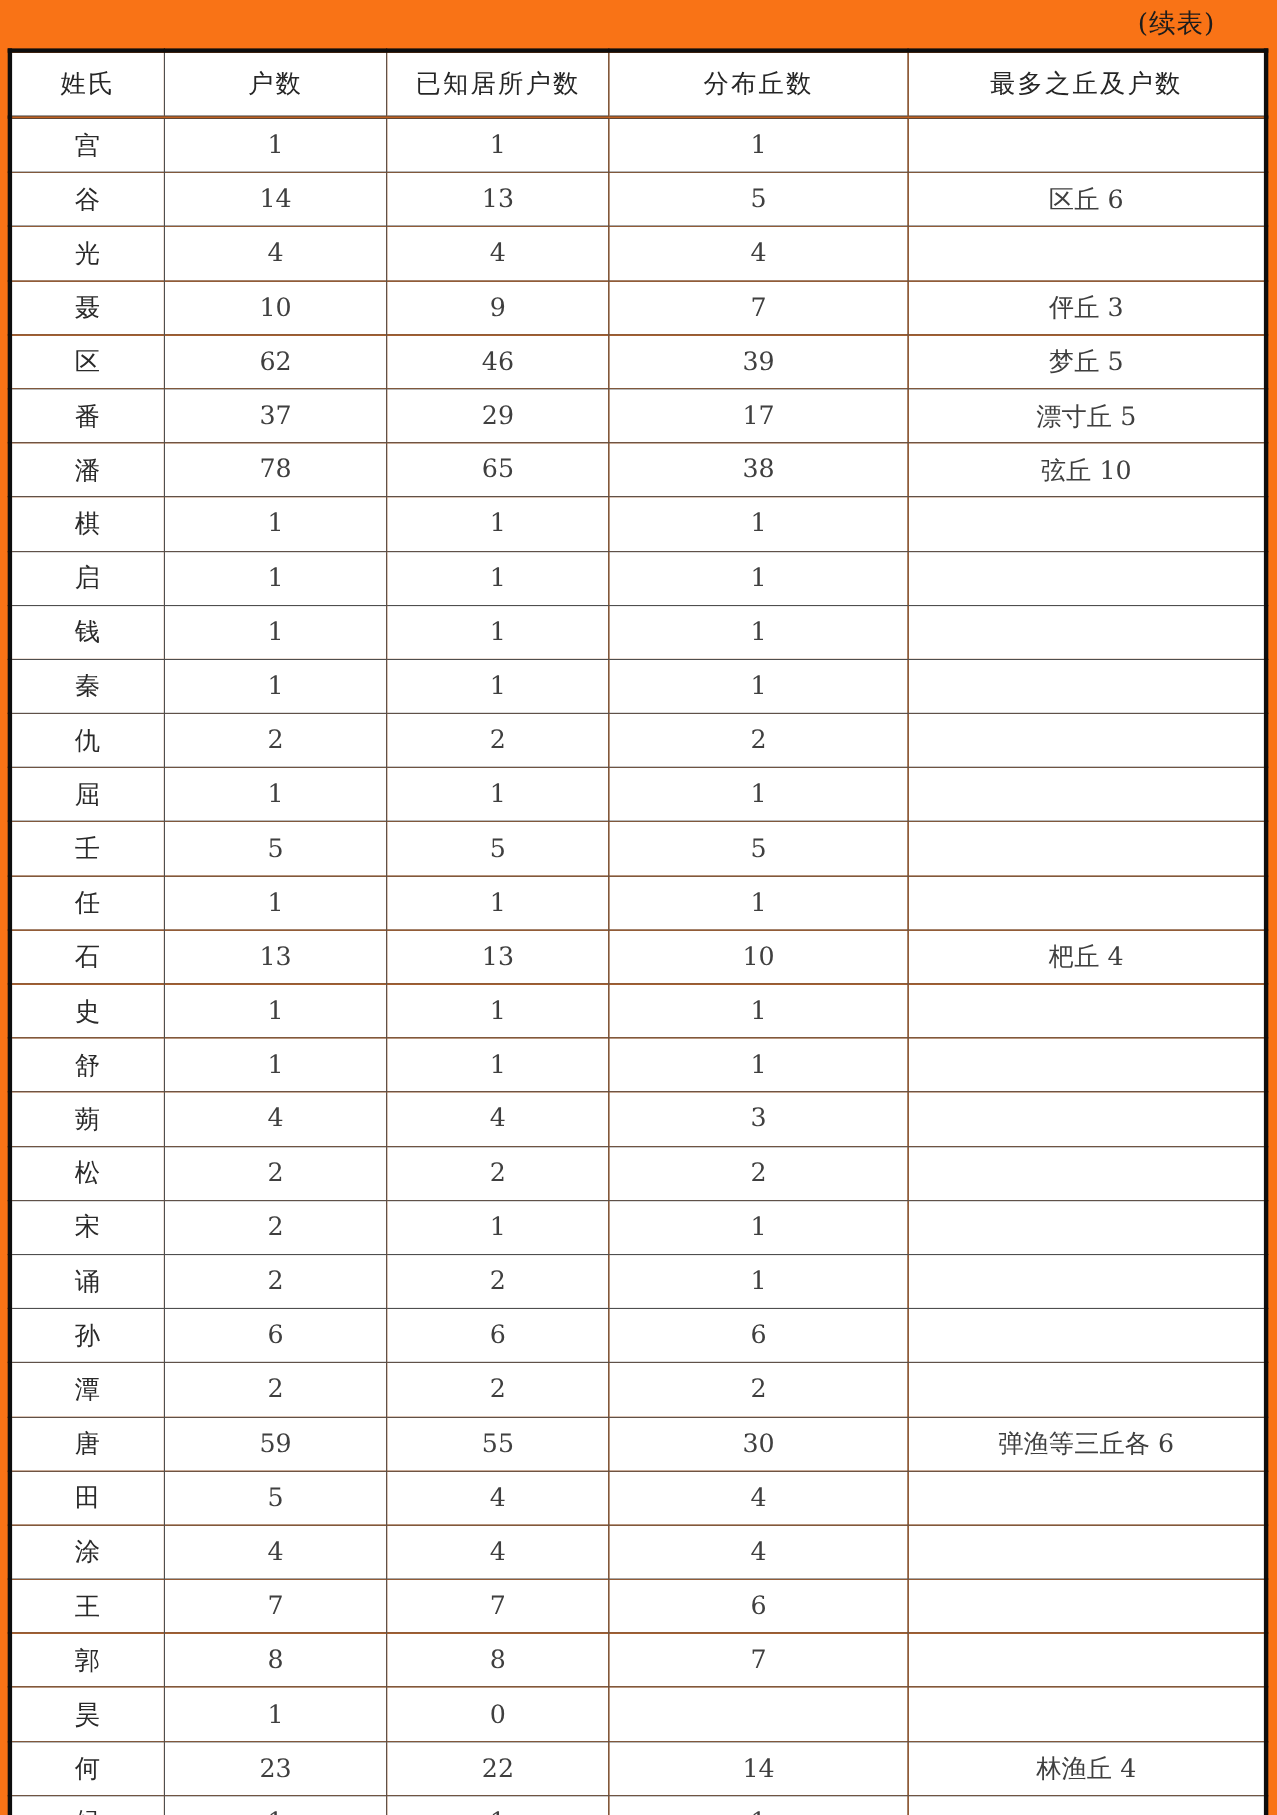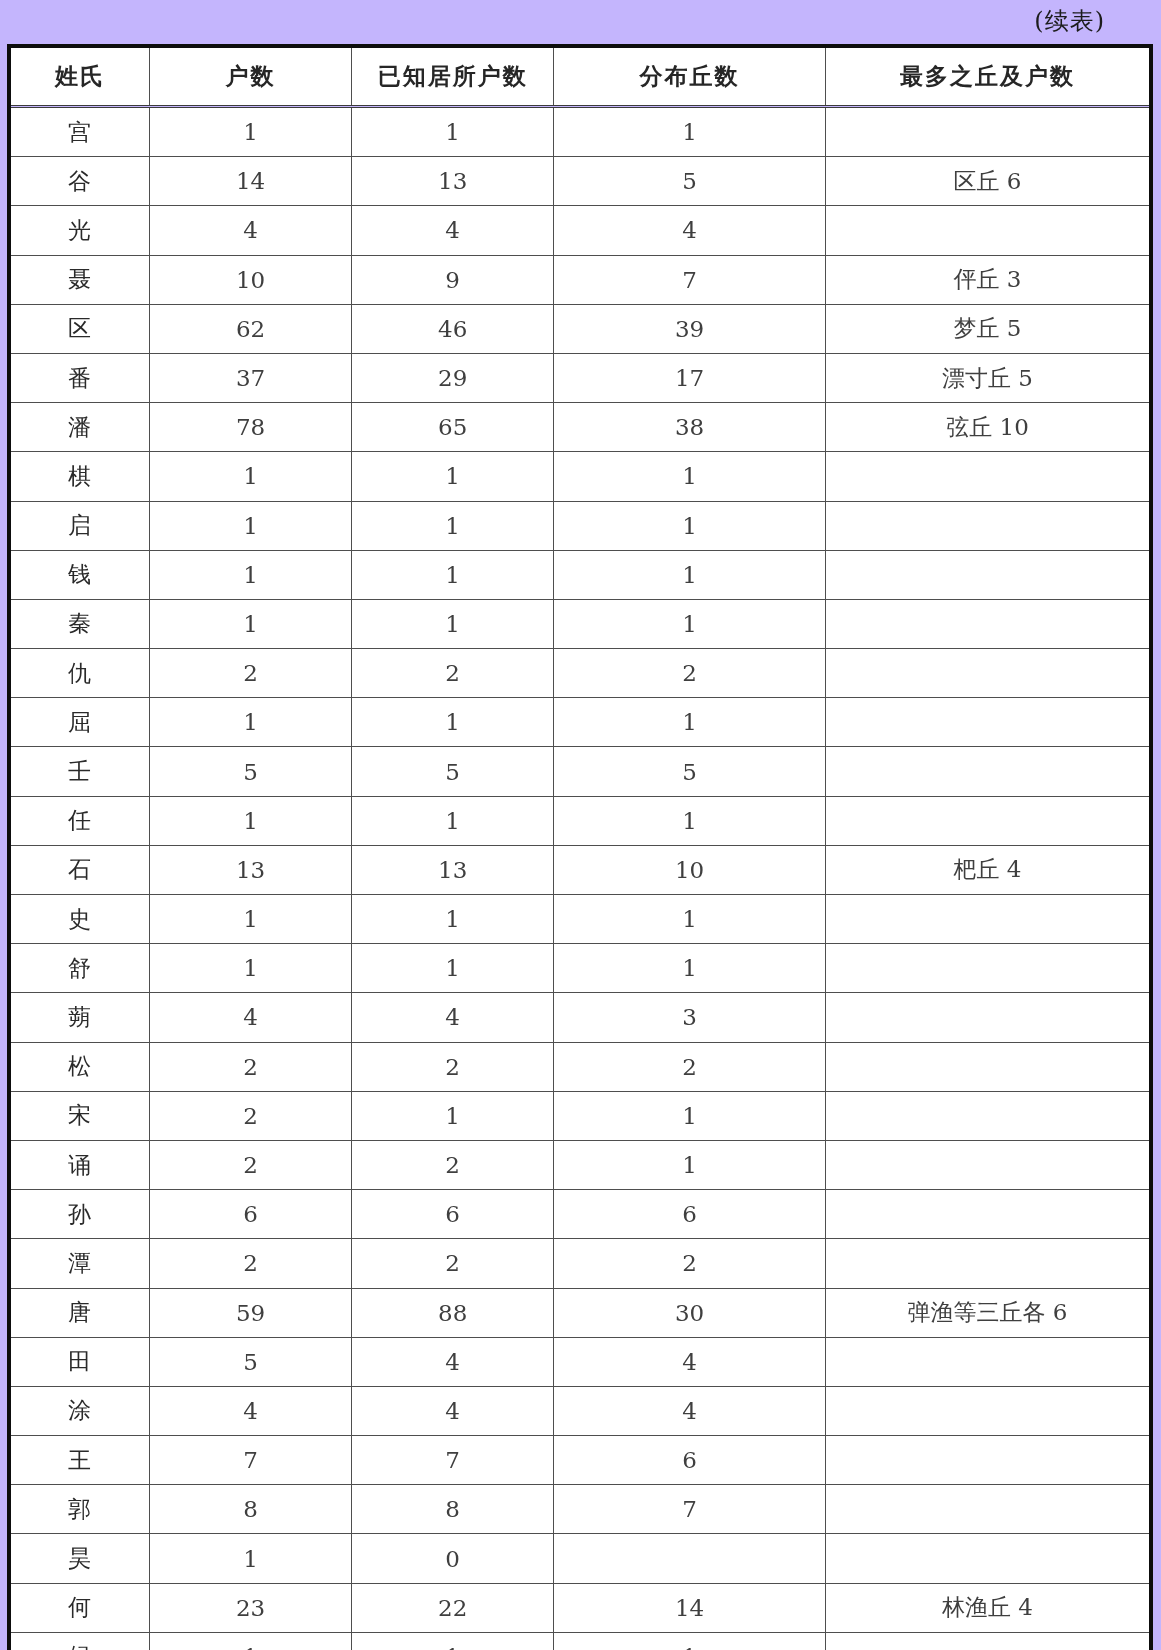--- a/index.html
+++ b/index.html
@@ -10,21 +10,21 @@
     height: 1650px;
     position: relative;
     font-family: "DejaVu Serif", "Liberation Serif", serif;
     overflow: hidden;
   }
   .page {
     position: absolute;
     top: 0; left: 0;
     width: 1161px;
     height: 1650px;
-    background: #c4b5fd;
+    background: #f97316;
   }
   .continuation {
     position: absolute;
     top: 5px;
     right: 56px;
     font-size: 24px;
     letter-spacing: 1px;
     color: #1c1c1c;
   }
   table.main {
@@ -45,21 +45,21 @@
     border: 1px solid #4e4e4e;
     text-align: center;
     vertical-align: middle;
     background: #ffffff;
     white-space: nowrap;
     overflow: hidden;
   }
   th {
     height: 55px;
     font-size: 23px;
-    font-weight: bold;
+    font-weight: normal;
     color: #262626;
     letter-spacing: 2px;
     border-bottom: 3px double #3c3c3c;
   }
   td {
     height: 46.2px;
     font-size: 23px;
     color: #3f3f3f;
   }
   td.surname {
@@ -256,21 +256,21 @@
         <tr>
           <td class="surname">潭</td>
           <td class="value">2</td>
           <td class="value">2</td>
           <td class="value">2</td>
           <td class="value"></td>
         </tr>
         <tr>
           <td class="surname">唐</td>
           <td class="value">59</td>
-          <td class="value">88</td>
+          <td class="value">55</td>
           <td class="value">30</td>
           <td class="value">弹渔等三丘各 6</td>
         </tr>
         <tr>
           <td class="surname">田</td>
           <td class="value">5</td>
           <td class="value">4</td>
           <td class="value">4</td>
           <td class="value"></td>
         </tr>

